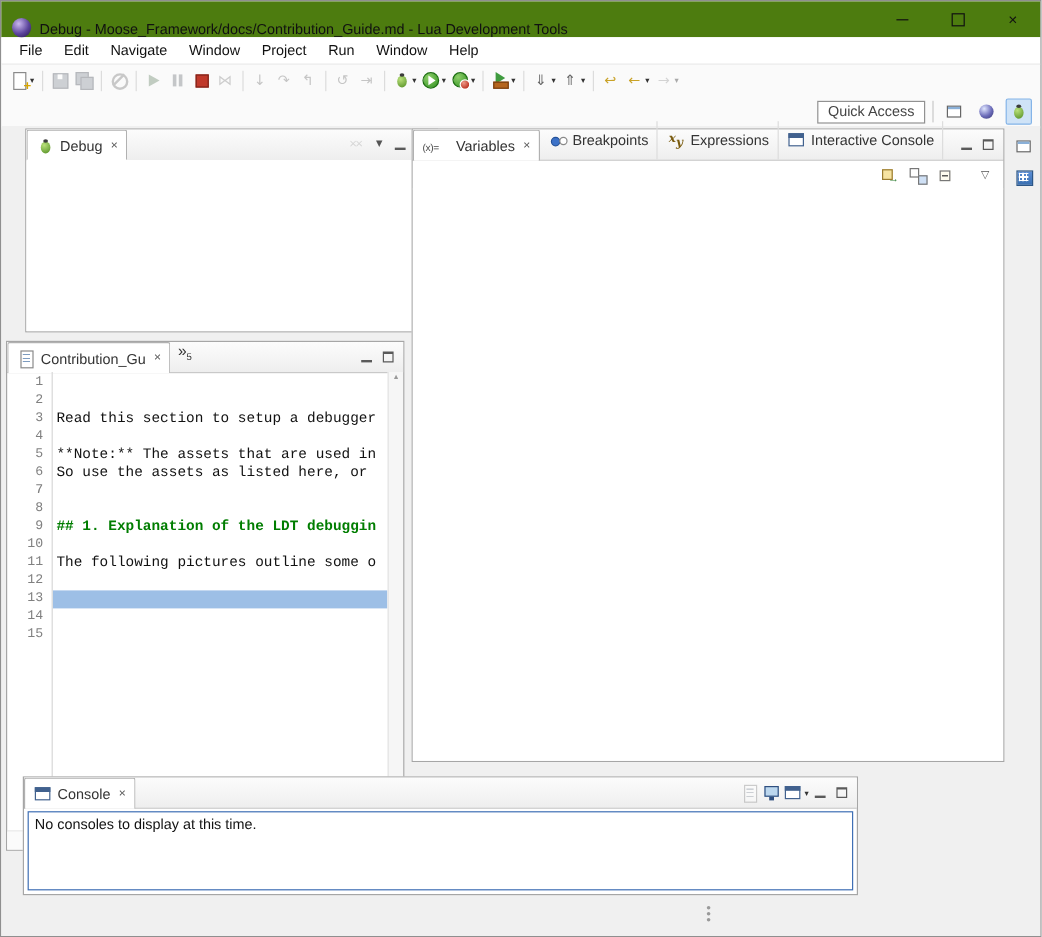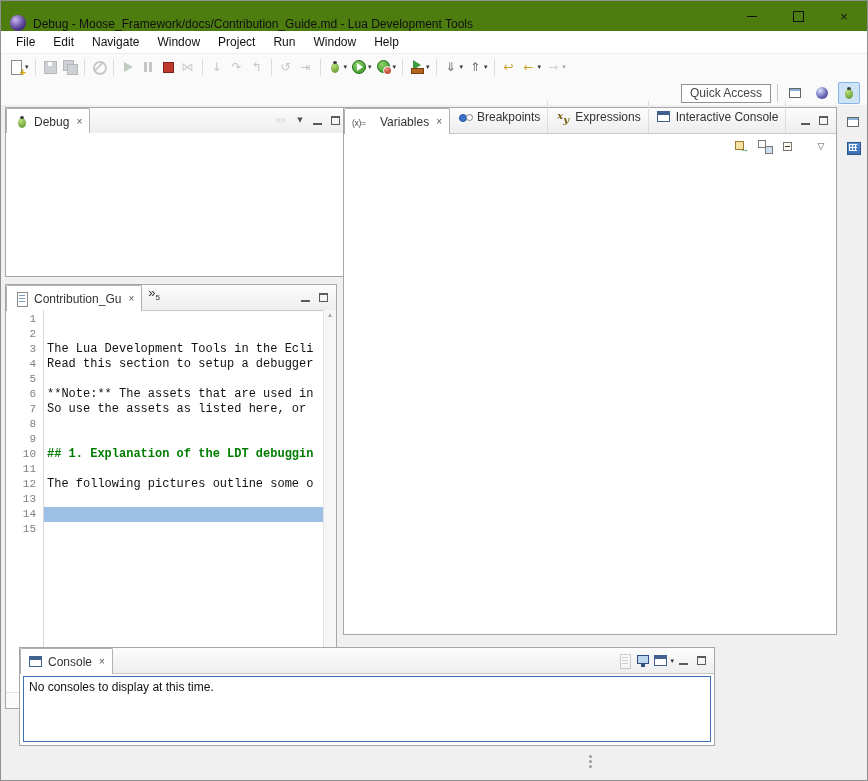--- a/index.html
+++ b/index.html
@@ -85,21 +85,21 @@
   .ci-bp::before{content:"";position:absolute;left:2px;top:5px;width:6px;height:6px;border-radius:50%;background:#3c72c8;border:1px solid #24529a}
   .ci-bp::after{content:"";position:absolute;left:9px;top:5px;width:5px;height:5px;border-radius:50%;background:#fff;border:1px solid #888}
   .ci-expr::before{content:"x";position:absolute;left:2px;top:1px;font:italic bold 10px "DejaVu Serif",serif;color:#7a5c10}
   .ci-expr::after{content:"y";position:absolute;left:8px;top:5px;font:italic bold 10px "DejaVu Serif",serif;color:#7a5c10}
   .ci-varsym{width:24px}
   .ci-varsym::before{content:"(x)=";position:absolute;left:0;top:4px;font-size:8.5px;color:#4a4a4a;letter-spacing:-.3px}
 
   
   .workspace{position:absolute;left:0;top:104px;right:0;bottom:0;background:#f0f0f0}
   .panel{position:absolute;background:#fff;border:1px solid #a6a6a6;box-sizing:border-box}
-  #debugPanel{left:4px;top:2px;width:344px;height:170px}
+  #debugPanel{left:20px;top:2px;width:344px;height:170px}
   #editorPanel{left:4px;top:179px;width:332px;height:425px}
   #rightPanel{left:342px;top:2px;width:494px;height:528px}
   #consolePanel{left:18px;top:542px;width:696px;height:99px}
   #sideStrip{position:absolute;right:1px;top:8px;width:26px;display:flex;flex-direction:column;gap:8px;align-items:center}
   #sideStrip .sbtn{padding:1px}
 
   .tabstrip{height:25px;display:flex;align-items:flex-end;background:linear-gradient(#fcfcfc,#eeeeee);
     border-bottom:1px solid #c9c9c9;position:relative}
   .tabs-left{display:flex;align-items:flex-end;height:100%}
   .tab{display:flex;align-items:center;gap:4px;height:32px;padding:0 7px;color:#333;border-right:1px solid #ddd}
@@ -368,21 +368,20 @@
               <div class="ln">10</div>
               <div class="ln">11</div>
               <div class="ln">12</div>
               <div class="ln">13</div>
               <div class="ln">14</div>
               <div class="ln">15</div>
             </div>
           <div class="codearea" id="codearea">
               <div class="cl"></div>
               <div class="cl"></div>
-              <div class="cl"><span class="seg ">The Lua Development Tools in the Ecli</span></div>
               <div class="cl"><span class="seg ">Read this section to setup a debugger</span></div>
               <div class="cl"></div>
               <div class="cl"><span class="seg em">**Note:**</span><span class="seg "> The assets that are used in</span></div>
               <div class="cl"><span class="seg ">So use the assets as listed here, or </span></div>
               <div class="cl"></div>
               <div class="cl"></div>
               <div class="cl"><span class="seg h">## 1. Explanation of the LDT debuggin</span></div>
               <div class="cl"></div>
               <div class="cl"><span class="seg ">The following pictures outline some o</span></div>
               <div class="cl"></div>

